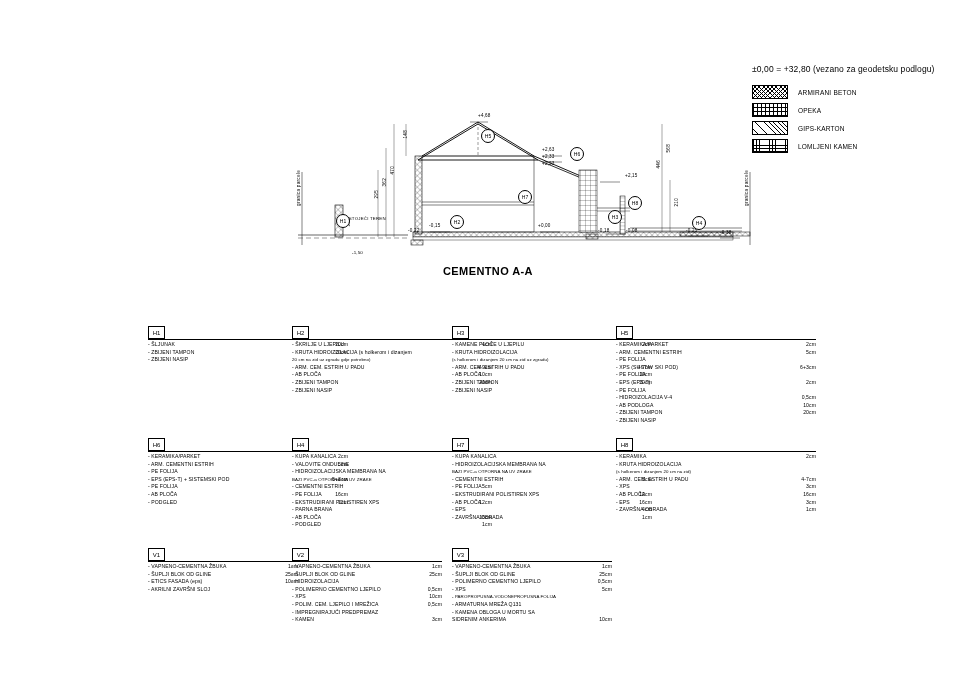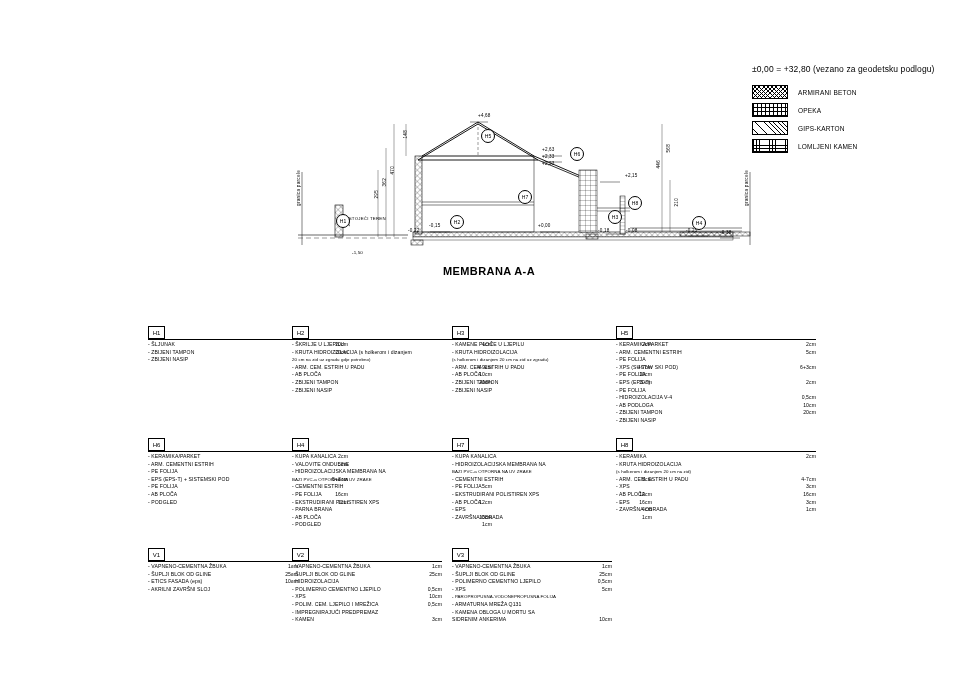--- a/index.html
+++ b/index.html
@@ -222,21 +222,21 @@
     <div class="bubble" style="left:46px;top:104px;">H1</div>
     <div class="bubble" style="left:160px;top:105px;">H2</div>
     <div class="bubble" style="left:318px;top:100px;">H3</div>
     <div class="bubble" style="left:402px;top:106px;">H4</div>
     <div class="bubble" style="left:191px;top:19px;">H5</div>
     <div class="bubble" style="left:280px;top:37px;">H6</div>
     <div class="bubble" style="left:228px;top:80px;">H7</div>
     <div class="bubble" style="left:338px;top:86px;">H8</div>
   </div>
 
-  <div class="sec-title">MEMBRANA A-A</div>
+  <div class="sec-title">CEMENTNO A-A</div>
 
   <div class="spec" style="left:148px;top:326px;">
     <div class="tag">H1</div>
     <div class="rule"></div>
     <div class="lines">
       <div class="ln">
           <span class="t">- ŠLJUNAK</span>
           <span class="v">20cm</span>
         </div>
       <div class="ln">

